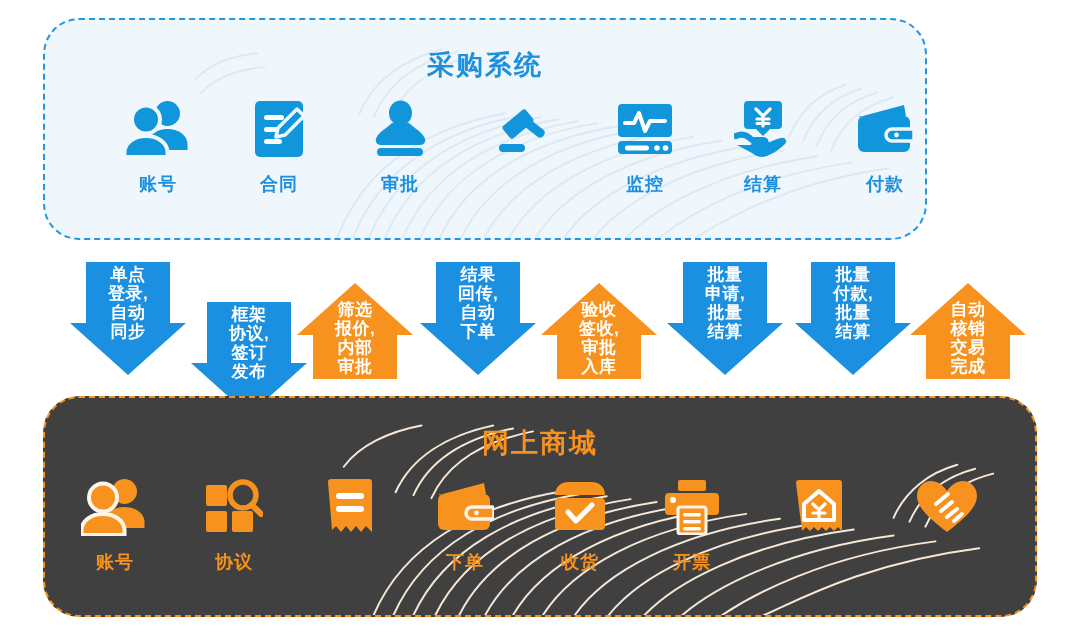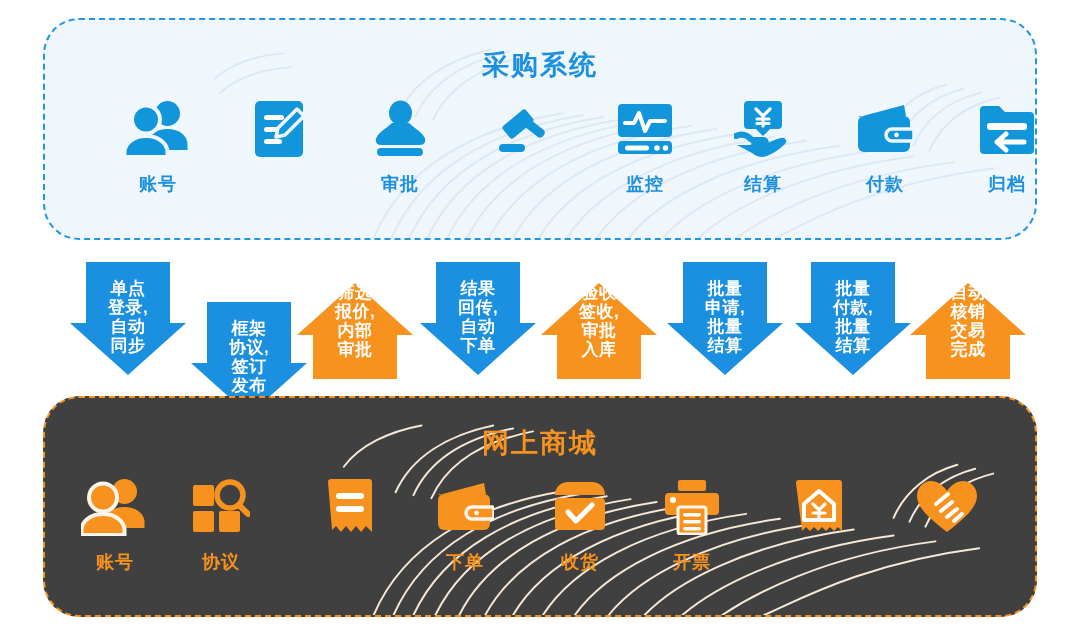--- a/index.html
+++ b/index.html
@@ -14,21 +14,21 @@
 
   
   .panel{
     position:absolute;
     border-style:dashed;
     border-width:2.5px;
     box-sizing:border-box;
     overflow:hidden;
   }
   .panel-top{
-    left:43px;top:18px;width:994px;height:222px;
+    left:43px;top:18px;width:884px;height:222px;
     border-radius:36px;
     border-color:#2196e3;
     background:#eff6fc;
   }
   .panel-bottom{
     left:43px;top:396px;width:994px;height:221px;
     border-radius:36px;
     border-color:#f7921e;
     background:#404040;
   }
@@ -68,22 +68,22 @@
   .arrows{position:absolute;left:0;top:0;width:1080px;height:636px;}
   .arrow{position:absolute;}
   .arrow svg{position:absolute;left:0;top:0;}
   .arrow .atext{
     position:absolute;left:0;top:0;width:100%;height:100%;
     display:flex;flex-direction:column;align-items:center;justify-content:center;
     color:#ffffff;font-size:17px;font-weight:bold;line-height:1.12;
     letter-spacing:0.5px;
     pointer-events:none;
   }
-  .arrow.down .atext{justify-content:flex-start;padding-top:17px;box-sizing:border-box;}
-  .arrow.up .atext{justify-content:flex-end;padding-bottom:20px;box-sizing:border-box;text-align:center;}
+  .arrow.down .atext{justify-content:flex-start;padding-top:3px;box-sizing:border-box;}
+  .arrow.up .atext{justify-content:flex-end;padding-bottom:3px;box-sizing:border-box;text-align:center;}
   .arrow .atext span{white-space:nowrap;}
 </style>
 </head>
 <body>
 
 <div class="stage">
 
   <div class="panel panel-top">
     <svg class="tex" viewBox="0 0 994 222" preserveAspectRatio="none">
       <g fill="none" stroke="#dce9f4" stroke-width="2" stroke-linecap="round">
@@ -133,20 +133,21 @@
       <div class="cell" style="left:234px;">
         <div class="glyph">
           <svg width="54" height="60" viewBox="0 0 54 60">
             <rect x="3" y="2" width="48" height="56" rx="5" fill="#1296db"></rect>
             <rect x="12" y="16" width="20" height="5" rx="2.5" fill="#ffffff"></rect>
             <rect x="12" y="28" width="26" height="5" rx="2.5" fill="#ffffff"></rect>
             <rect x="12" y="40" width="18" height="5" rx="2.5" fill="#ffffff"></rect>
             <path d="M45 10 L52 17 L33 36 L24 38 L26 29 Z" fill="#1296db" stroke="#eff6fc" stroke-width="3.5" stroke-linejoin="round"></path>
           </svg>
         </div>
+        <div class="lbl">合同</div>
       </div>
 
       <div class="cell" style="left:355px;">
         <div class="glyph">
           <svg width="56" height="58" viewBox="0 0 56 58">
             <ellipse cx="28.5" cy="13" rx="11.5" ry="12.5" fill="#1296db"></ellipse>
             <path d="M20 23c-4 4-13 9-15.5 14.5C2.5 41.5 5 45 9 45h39c4 0 6.5-3.5 4.5-7.5C50 32 41 27 37 23z" fill="#1296db"></path>
             <rect x="5" y="48" width="46" height="8" rx="4" fill="#1296db"></rect>
           </svg>
         </div>
@@ -351,21 +352,21 @@
           <svg width="68" height="58" viewBox="0 0 68 58">
             <circle cx="43.5" cy="13.5" r="12.5" fill="#f7921e"></circle>
             <path d="M43.5 29c-11.8 0-20 6.9-20 15.2V50h40V44.2C63.5 35.9 55.3 29 43.5 29z" fill="#f7921e"></path>
             <circle cx="22" cy="19.5" r="14" fill="#f7921e" stroke="#fdf5ec" stroke-width="4"></circle>
             <path d="M22 36c-12.6 0-21.5 7.4-21.5 16.3V57h43v-4.7C43.5 43.4 34.6 36 22 36z" fill="#f7921e" stroke="#fdf5ec" stroke-width="4"></path>
           </svg>
         </div>
         <div class="lbl">账号</div>
       </div>
 
-      <div class="cell" style="left:176px;">
+      <div class="cell" style="left:189px;">
         <div class="glyph">
           <svg width="58" height="56" viewBox="0 0 58 56">
             <rect x="1" y="6" width="21" height="21" rx="2" fill="#f7921e"></rect>
             <rect x="1" y="32" width="21" height="21" rx="2" fill="#f7921e"></rect>
             <rect x="27" y="32" width="21" height="21" rx="2" fill="#f7921e"></rect>
             <circle cx="38" cy="16" r="13" fill="none" stroke="#f7921e" stroke-width="5.5"></circle>
             <path d="M47 26 l9 9" stroke="#f7921e" stroke-width="6" stroke-linecap="round"></path>
           </svg>
         </div>
         <div class="lbl">协议</div>

